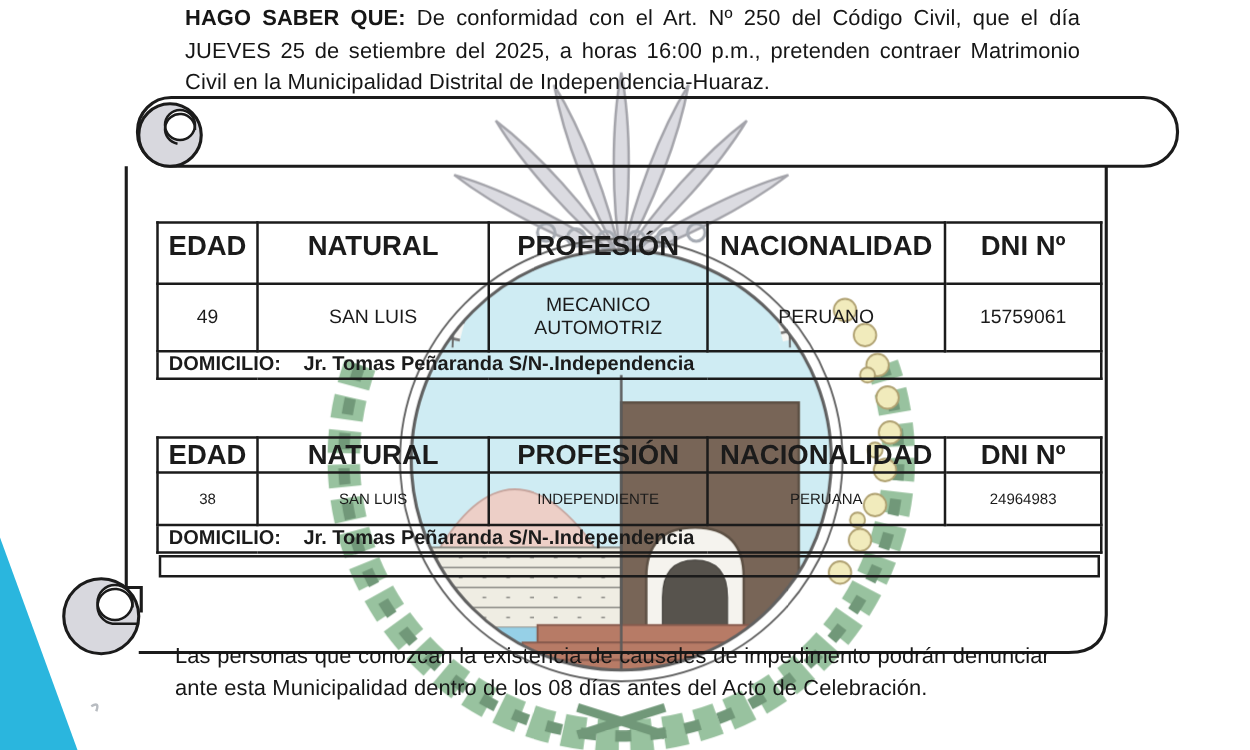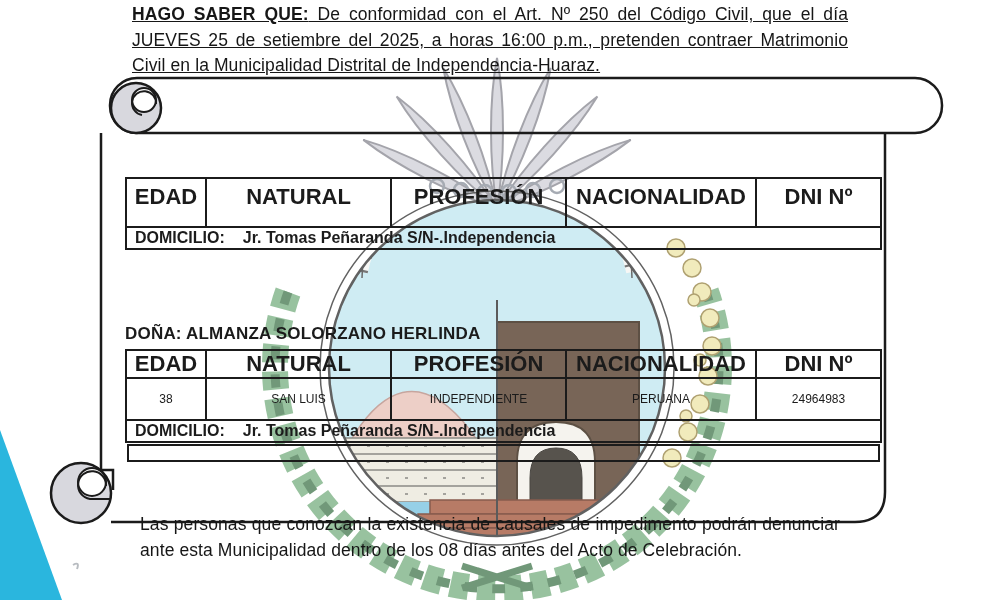--- a/index.html
+++ b/index.html
@@ -129,21 +129,21 @@
 
   <g>
     <circle cx="81" cy="493" r="30" fill="#d8d8de" stroke="#1b1b1b" stroke-width="2.5"></circle>
     <circle cx="92" cy="482" r="14" fill="#ffffff" stroke="#1b1b1b" stroke-width="2"></circle>
     <path d="M106,486 A14,14 0 1 0 90,499 L111,499" fill="none" stroke="#1b1b1b" stroke-width="2"></path>
   </g>
 </svg>
 
 <div class="layer">
 
-  <div class="para" style="left:132px;top:2px;width:716px;text-decoration:underline;">
+  <div class="para" style="left:148px;top:2px;width:716px;">
     <span class="lead">HAGO SABER QUE:</span><span> De conformidad con el Art. Nº 250 del Código Civil, que el día JUEVES 25 de setiembre del 2025, a horas 16:00 p.m., pretenden contraer Matrimonio Civil en la Municipalidad Distrital de Independencia-Huaraz.</span>
   </div>
 
 
   <table class="edict t1" style="left:125px;top:177px;">
     <colgroup>
         <col style="width:80px">
         <col style="width:185px">
         <col style="width:175px">
         <col style="width:190px">
@@ -151,28 +151,34 @@
       </colgroup>
     <tbody>
         <tr>
       <th>EDAD</th>
       <th>NATURAL</th>
       <th>PROFESIÓN</th>
       <th>NACIONALIDAD</th>
       <th>DNI Nº</th>
     </tr>
     <tr>
+      <td class="cell">49</td>
+      <td class="cell">SAN LUIS</td>
+      <td class="cell">MECANICO AUTOMOTRIZ</td>
+      <td class="cell">PERUANO</td>
+      <td class="cell dni">15759061</td>
+    </tr>
+    <tr>
       <td class="domicilio" colspan="5">
         <span>DOMICILIO:</span><span class="dom-val">Jr. Tomas Peñaranda S/N-.Independencia</span>
       </td>
     </tr>
   </tbody>
     </table>
 
-  <div class="sec-title" style="left:125px;top:324px;">DOÑA: ALMANZA SOLORZANO HERLINDA</div>
 
   <table class="edict t2" style="left:125px;top:349px;">
     <colgroup>
         <col style="width:80px">
         <col style="width:185px">
         <col style="width:175px">
         <col style="width:190px">
         <col style="width:125px">
       </colgroup>
     <tbody>

